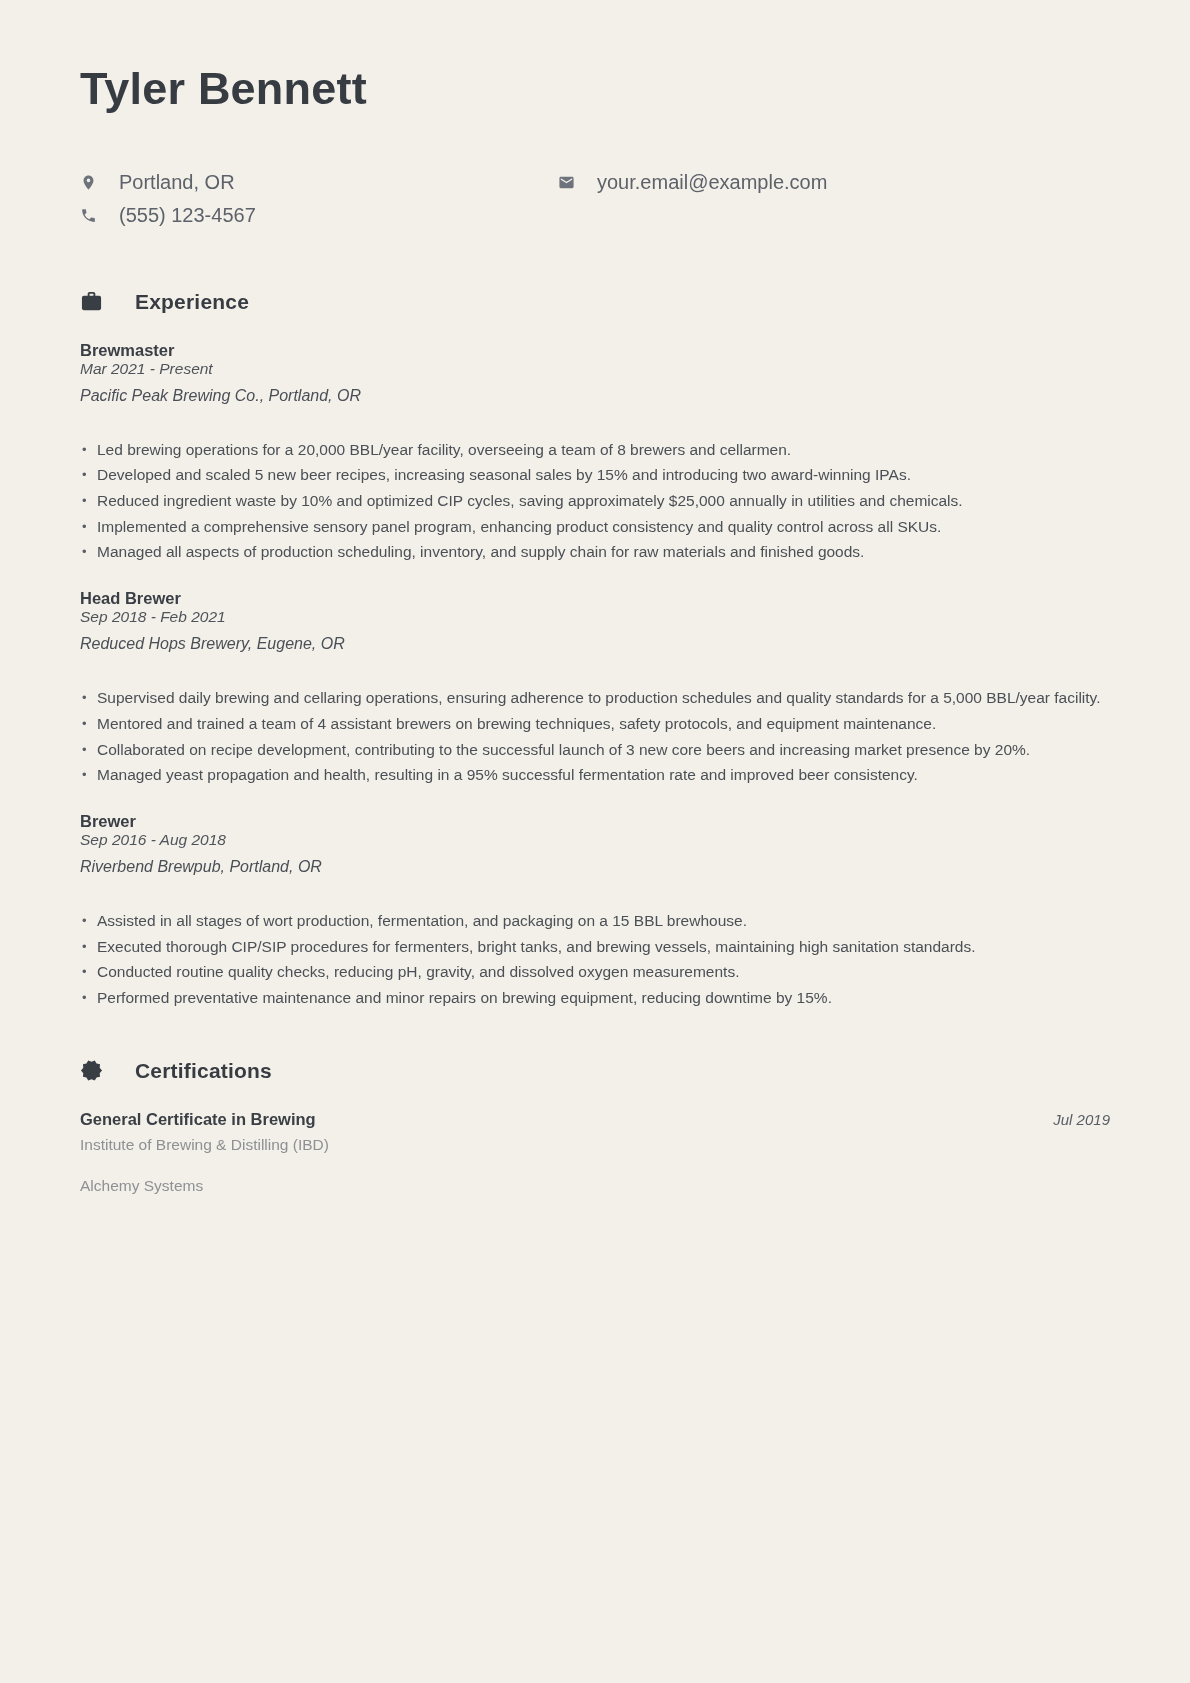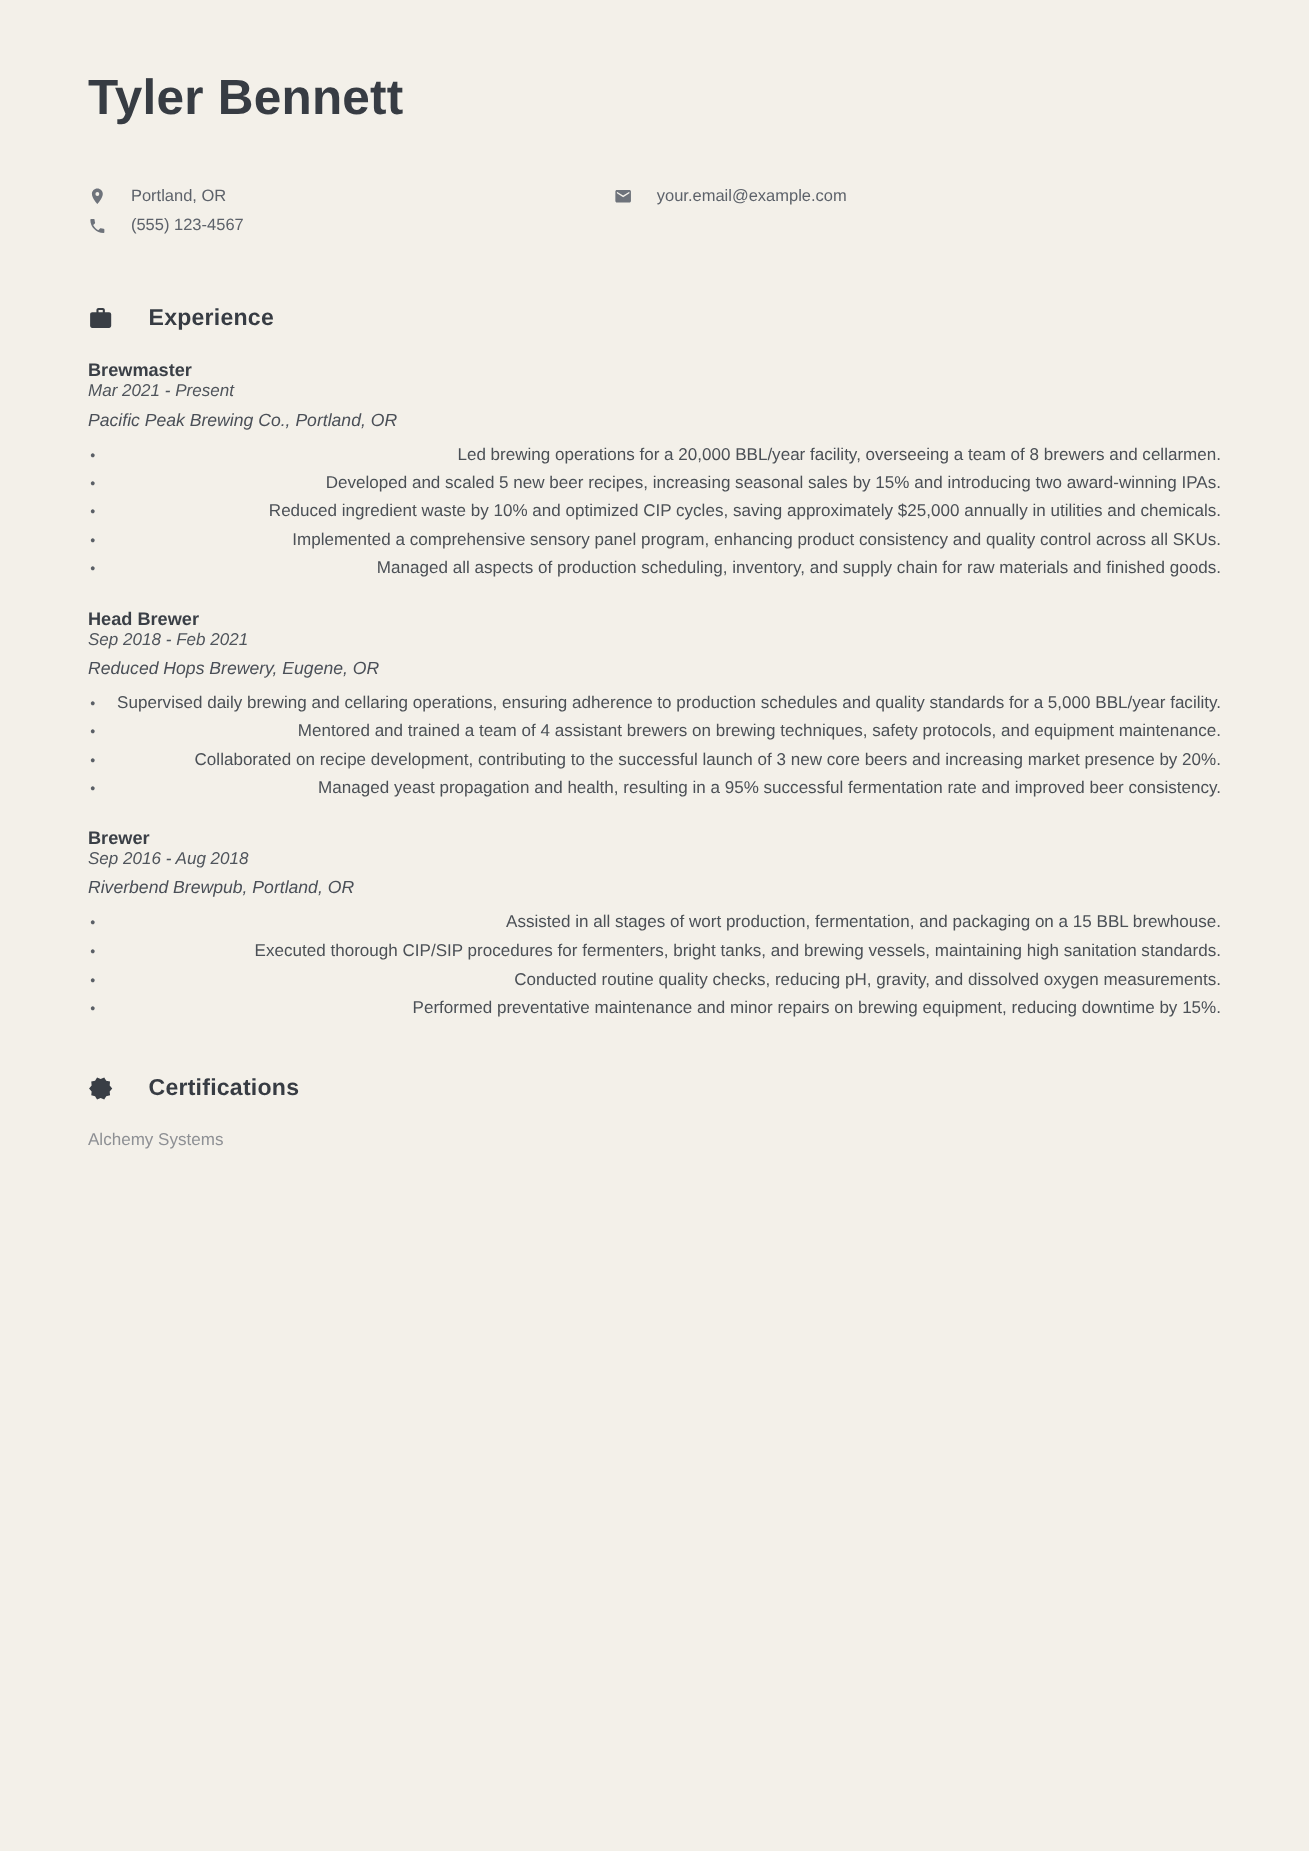--- a/index.html
+++ b/index.html
@@ -29,21 +29,21 @@
     margin-top: 56px;
     display: grid;
     grid-template-columns: 478px 1fr;
     column-gap: 0;
   }
   .contact-col { display: flex; flex-direction: column; gap: 8px; }
   .contact-row {
     display: flex;
     align-items: center;
     gap: 22px;
-    font-size: 15px;
+    font-size: 20px;
     color: #5d626a;
     line-height: 1.25;
   }
   .contact-row .cicon { width: 17px; height: 17px; color: #6e737b; flex: 0 0 auto; }
   
   .section { margin-top: 62px; }
   .section-header {
     display: flex;
     align-items: center;
     gap: 32px;
@@ -77,22 +77,21 @@
     white-space: nowrap;
   }
   .job-company {
     margin-top: 9px;
     font-size: 16px;
     font-style: italic;
     color: #4a4f57;
   }
   .job-bullets {
     list-style: none;
-    margin-top: 9px;
-    text-align: right;
+    margin-top: 32px;
   }
   .job-bullets li {
     position: relative;
     padding-left: 17px;
     font-size: 15.5px;
     line-height: 1.66;
     color: #4b5056;
     hyphens: auto;
     -webkit-hyphens: auto;
   }
@@ -215,19 +214,26 @@
   </section>
 
   <section class="section section-certs">
     <div class="section-header">
       <svg class="sicon" viewBox="0 0 24 24" fill="currentColor" aria-hidden="true">
         <path d="M23 12l-2.44-2.79.34-3.69-3.61-.82-1.89-3.2L12 2.96 8.6 1.5 6.71 4.69 3.1 5.5l.34 3.7L1 12l2.44 2.79-.34 3.7 3.61.82L8.6 22.5l3.4-1.47 3.4 1.46 1.89-3.19 3.61-.82-.34-3.69L23 12z"></path>
       </svg>
       <h2 class="section-title">Certifications</h2>
     </div>
 
+    <article class="cert">
+      <div class="cert-head">
+        <h3 class="cert-name">General Certificate in Brewing</h3>
+        <span class="cert-date">Jul 2019</span>
+      </div>
+      <p class="cert-issuer">Institute of Brewing &amp; Distilling (IBD)</p>
+    </article>
 
     <article class="cert">
       <p class="cert-issuer">Alchemy Systems</p>
     </article>
   </section>
 
 </div>
 
 </body></html>

